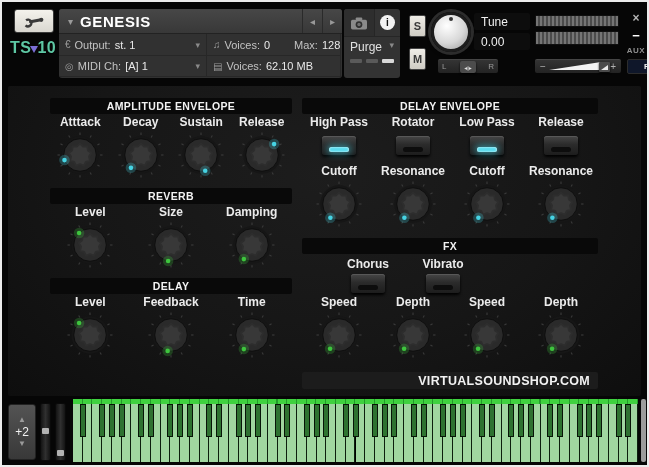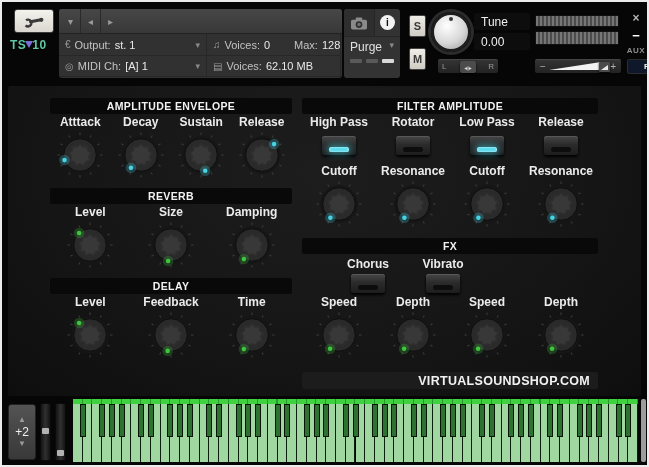--- a/index.html
+++ b/index.html
@@ -4,22 +4,22 @@
 <style>
   html,body{margin:0;padding:0;background:#222;}
   *{box-sizing:border-box;}
   body{font-family:"Liberation Sans","DejaVu Sans",sans-serif;}
   #window{width:649px;height:467px;background:#ececec;padding:2px;position:relative;}
   #frame{position:relative;width:645px;height:463px;background:#060606;overflow:hidden;}
 
   
   .hdr-wrench{position:absolute;left:12px;top:7px;width:40px;height:24px;background:linear-gradient(#f4f2ec,#d9d7d0);
     border:1px solid #3a3a3a;border-radius:3px;display:flex;align-items:center;justify-content:center;cursor:pointer;}
-  .hdr-logo{position:absolute;left:8px;top:36px;width:56px;height:20px;display:flex;align-items:flex-start;
-    font-weight:bold;font-size:12px;color:#5ec7a4;letter-spacing:.5px;text-shadow:0 1px 1px #000;}
+  .hdr-logo{position:absolute;left:8px;top:36px;width:56px;height:20px;display:flex;align-items:center;
+    font-weight:bold;font-size:16px;color:#5ec7a4;letter-spacing:.5px;text-shadow:0 1px 1px #000;}
   .hdr-logo .tri{width:0;height:0;border-left:4px solid transparent;border-right:4px solid transparent;
     border-top:7px solid #7b6fd6;margin:3px -1px 0 -1px;}
 
   .titleblock{position:absolute;left:57px;top:7px;width:283px;height:69px;background:#313131;border-radius:3px;overflow:hidden;}
   .tb-row1{height:25px;background:linear-gradient(#474747,#383838);display:flex;align-items:center;border-bottom:1px solid #222;}
   .tb-caret{color:#9a9a9a;font-size:10px;margin:0 7px 0 9px;}
   .tb-title{color:#fff;font-weight:bold;font-size:15px;letter-spacing:.6px;flex:1;}
   .tb-nav{display:flex;align-items:center;height:100%;}
   .tb-nav span{color:#999;font-size:10px;padding:0 7px;height:100%;display:flex;align-items:center;border-left:1px solid #2a2a2a;}
   .tb-grid{display:grid;grid-template-columns:148px 134px;grid-template-rows:22px 21px;}
@@ -121,20 +121,21 @@
   </div>
   <div class="hdr-logo">
     <span>TS</span>
     <span class="tri"></span>
     <span>10</span>
   </div>
 
   <div class="titleblock">
     <div class="tb-row1">
       <span class="tb-caret">▾</span>
+      <span class="tb-title">GENESIS</span>
       <div class="tb-nav">
         <span>◂</span>
         <span>▸</span>
       </div>
     </div>
     <div class="tb-grid">
       <div class="tb-cell">
         <span class="ic">€</span>
         <span>Output:</span>
         <span class="val">st. 1</span>
@@ -304,21 +305,21 @@
                 <line x1="13.5" y1="5.8" x2="12.2" y2="3.6" stroke="#3a3a3a" stroke-width="1.2"></line>
                 <circle cx="24" cy="24" r="19.5" fill="#161616"></circle>
                 <circle cx="24" cy="24" r="17" fill="#2a2a2a" stroke="#0e0e0e"></circle>
                 <polygon points="24.0,12.0 27.2,15.1 31.7,14.8 32.2,19.3 35.8,21.9 33.4,25.6 34.4,30.0 30.1,31.3 28.1,35.3 24.0,33.5 19.9,35.3 17.9,31.3 13.6,30.0 14.6,25.6 12.2,21.9 15.8,19.3 16.3,14.8 20.8,15.1" fill="#383838" stroke="#2d2d2d" stroke-width="2" stroke-linejoin="round"></polygon>
                 <circle cx="36.6" cy="12.6" r="5.5" fill="#46d3e3" opacity="0.25"></circle>
                 <circle cx="36.6" cy="12.6" r="2.4" fill="#46d3e3"></circle>
               </svg></div>
           </div>
         </div>
 
-    <div class="sec-header" style="left:294px;top:12px;width:296px;">FILTER AMPLITUDE</div>
+    <div class="sec-header" style="left:294px;top:12px;width:296px;">DELAY ENVELOPE</div>
     <div class="krow" style="left:294px;top:28px;width:296px;" id="filter-cols">
           <div class="kcol fcol">
             <div class="klabel">High Pass</div>
             <div class="switch on">
               <div class="pill"></div>
             </div>
             <div class="klabel2">Cutoff</div>
             <div class="knob"><svg viewBox="0 0 48 48" width="46" height="46">
                 <line x1="24.0" y1="3.0" x2="24.0" y2="0.5" stroke="#3a3a3a" stroke-width="1.2"></line>
                 <line x1="34.5" y1="5.8" x2="35.8" y2="3.6" stroke="#3a3a3a" stroke-width="1.2"></line>

